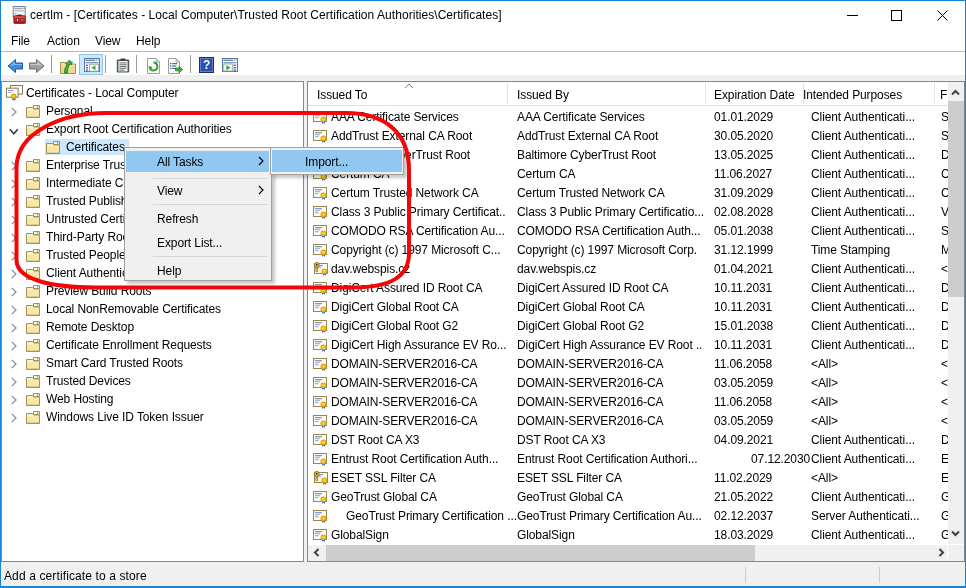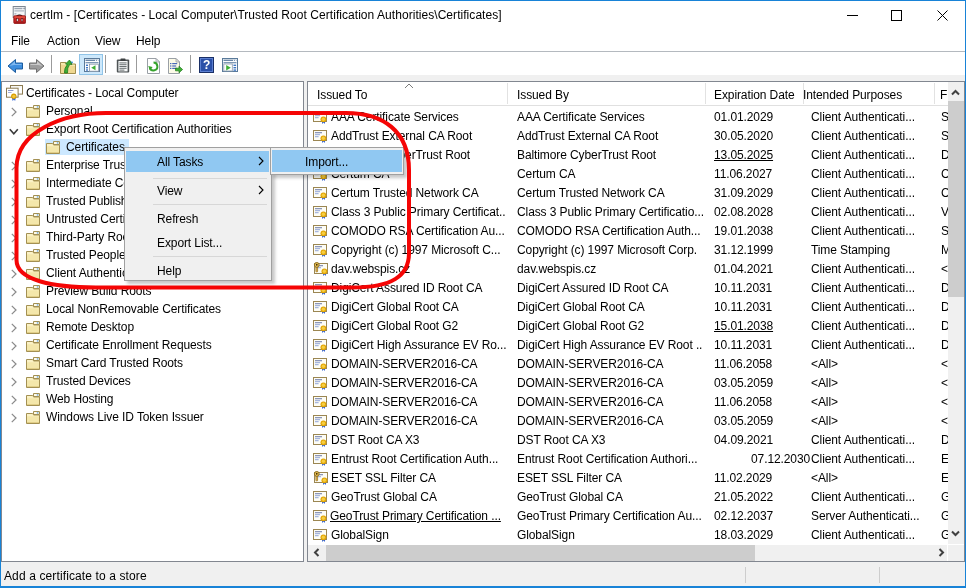--- a/index.html
+++ b/index.html
@@ -409,21 +409,21 @@
 <rect x="0.5" y="1.5" width="13" height="10" fill="#fdfdf6" stroke="#9b8652" stroke-width="1"></rect>
 <rect x="2" y="3" width="7" height="1.3" fill="#8c96b8"></rect>
 <rect x="2" y="5.2" width="5" height="1" fill="#90a4d8"></rect>
 <rect x="2" y="7.2" width="3.6" height="1" fill="#90a4d8"></rect>
 <path d="M8.6 10.5 L9.4 14 L10.6 12.6 L11.8 14 L12.4 10.5 Z" fill="#2f62d9"></path>
 <circle cx="10.4" cy="9.3" r="2.9" fill="#e2a400"></circle>
 <circle cx="10.4" cy="9.3" r="1.7" fill="#f6ce43"></circle>
 </svg></div>
 <div class="lrow" style="left:331px;top:146px;width:175px;">Baltimore CyberTrust Root</div>
 <div class="lrow" style="left:517px;top:146px;width:186px;">Baltimore CyberTrust Root</div>
-<div class="lrow" style="left:714px;top:146px;width:88px;text-decoration:underline;">13.05.2025</div>
+<div class="lrow" style="left:714px;top:146px;width:88px;">13.05.2025</div>
 <div class="lrow" style="left:811px;top:146px;width:124px;">Client Authenticati...</div>
 <div class="lrow" style="left:941px;top:146px;width:10px;">D</div>
 <div class="licon" style="left:313px;top:167px;"><svg width="15" height="15" viewBox="0 0 15 15">
 <rect x="0.5" y="1.5" width="13" height="10" fill="#fdfdf6" stroke="#9b8652" stroke-width="1"></rect>
 <rect x="2" y="3" width="7" height="1.3" fill="#8c96b8"></rect>
 <rect x="2" y="5.2" width="5" height="1" fill="#90a4d8"></rect>
 <rect x="2" y="7.2" width="3.6" height="1" fill="#90a4d8"></rect>
 <path d="M8.6 10.5 L9.4 14 L10.6 12.6 L11.8 14 L12.4 10.5 Z" fill="#2f62d9"></path>
 <circle cx="10.4" cy="9.3" r="2.9" fill="#e2a400"></circle>
 <circle cx="10.4" cy="9.3" r="1.7" fill="#f6ce43"></circle>
@@ -465,21 +465,21 @@
 <rect x="0.5" y="1.5" width="13" height="10" fill="#fdfdf6" stroke="#9b8652" stroke-width="1"></rect>
 <rect x="2" y="3" width="7" height="1.3" fill="#8c96b8"></rect>
 <rect x="2" y="5.2" width="5" height="1" fill="#90a4d8"></rect>
 <rect x="2" y="7.2" width="3.6" height="1" fill="#90a4d8"></rect>
 <path d="M8.6 10.5 L9.4 14 L10.6 12.6 L11.8 14 L12.4 10.5 Z" fill="#2f62d9"></path>
 <circle cx="10.4" cy="9.3" r="2.9" fill="#e2a400"></circle>
 <circle cx="10.4" cy="9.3" r="1.7" fill="#f6ce43"></circle>
 </svg></div>
 <div class="lrow" style="left:331px;top:222px;width:175px;">COMODO RSA Certification Au...</div>
 <div class="lrow" style="left:517px;top:222px;width:186px;">COMODO RSA Certification Auth...</div>
-<div class="lrow" style="left:714px;top:222px;width:88px;">19.01.2038</div>
+<div class="lrow" style="left:714px;top:222px;width:88px;">05.01.2038</div>
 <div class="lrow" style="left:811px;top:222px;width:124px;">Client Authenticati...</div>
 <div class="lrow" style="left:941px;top:222px;width:10px;">S</div>
 <div class="licon" style="left:313px;top:243px;"><svg width="15" height="15" viewBox="0 0 15 15">
 <rect x="0.5" y="1.5" width="13" height="10" fill="#fdfdf6" stroke="#9b8652" stroke-width="1"></rect>
 <rect x="2" y="3" width="7" height="1.3" fill="#8c96b8"></rect>
 <rect x="2" y="5.2" width="5" height="1" fill="#90a4d8"></rect>
 <rect x="2" y="7.2" width="3.6" height="1" fill="#90a4d8"></rect>
 <path d="M8.6 10.5 L9.4 14 L10.6 12.6 L11.8 14 L12.4 10.5 Z" fill="#2f62d9"></path>
 <circle cx="10.4" cy="9.3" r="2.9" fill="#e2a400"></circle>
 <circle cx="10.4" cy="9.3" r="1.7" fill="#f6ce43"></circle>
@@ -537,21 +537,21 @@
 <rect x="0.5" y="1.5" width="13" height="10" fill="#fdfdf6" stroke="#9b8652" stroke-width="1"></rect>
 <rect x="2" y="3" width="7" height="1.3" fill="#8c96b8"></rect>
 <rect x="2" y="5.2" width="5" height="1" fill="#90a4d8"></rect>
 <rect x="2" y="7.2" width="3.6" height="1" fill="#90a4d8"></rect>
 <path d="M8.6 10.5 L9.4 14 L10.6 12.6 L11.8 14 L12.4 10.5 Z" fill="#2f62d9"></path>
 <circle cx="10.4" cy="9.3" r="2.9" fill="#e2a400"></circle>
 <circle cx="10.4" cy="9.3" r="1.7" fill="#f6ce43"></circle>
 </svg></div>
 <div class="lrow" style="left:331px;top:317px;width:175px;">DigiCert Global Root G2</div>
 <div class="lrow" style="left:517px;top:317px;width:186px;">DigiCert Global Root G2</div>
-<div class="lrow" style="left:714px;top:317px;width:88px;text-decoration:underline;">15.01.2038</div>
+<div class="lrow" style="left:714px;top:317px;width:88px;">15.01.2038</div>
 <div class="lrow" style="left:811px;top:317px;width:124px;">Client Authenticati...</div>
 <div class="lrow" style="left:941px;top:317px;width:10px;">D</div>
 <div class="licon" style="left:313px;top:338px;"><svg width="15" height="15" viewBox="0 0 15 15">
 <rect x="0.5" y="1.5" width="13" height="10" fill="#fdfdf6" stroke="#9b8652" stroke-width="1"></rect>
 <rect x="2" y="3" width="7" height="1.3" fill="#8c96b8"></rect>
 <rect x="2" y="5.2" width="5" height="1" fill="#90a4d8"></rect>
 <rect x="2" y="7.2" width="3.6" height="1" fill="#90a4d8"></rect>
 <path d="M8.6 10.5 L9.4 14 L10.6 12.6 L11.8 14 L12.4 10.5 Z" fill="#2f62d9"></path>
 <circle cx="10.4" cy="9.3" r="2.9" fill="#e2a400"></circle>
 <circle cx="10.4" cy="9.3" r="1.7" fill="#f6ce43"></circle>
@@ -677,21 +677,21 @@
 <div class="lrow" style="left:941px;top:488px;width:10px;">G</div>
 <div class="licon" style="left:313px;top:509px;"><svg width="15" height="15" viewBox="0 0 15 15">
 <rect x="0.5" y="1.5" width="13" height="10" fill="#fdfdf6" stroke="#9b8652" stroke-width="1"></rect>
 <rect x="2" y="3" width="7" height="1.3" fill="#8c96b8"></rect>
 <rect x="2" y="5.2" width="5" height="1" fill="#90a4d8"></rect>
 <rect x="2" y="7.2" width="3.6" height="1" fill="#90a4d8"></rect>
 <path d="M8.6 10.5 L9.4 14 L10.6 12.6 L11.8 14 L12.4 10.5 Z" fill="#2f62d9"></path>
 <circle cx="10.4" cy="9.3" r="2.9" fill="#e2a400"></circle>
 <circle cx="10.4" cy="9.3" r="1.7" fill="#f6ce43"></circle>
 </svg></div>
-<div class="lrow" style="left:330px;top:507px;width:175px;text-decoration:underline;">GeoTrust Primary Certification ...</div>
+<div class="lrow" style="left:346px;top:507px;width:175px;">GeoTrust Primary Certification ...</div>
 <div class="lrow" style="left:517px;top:507px;width:186px;">GeoTrust Primary Certification Au...</div>
 <div class="lrow" style="left:714px;top:507px;width:88px;">02.12.2037</div>
 <div class="lrow" style="left:811px;top:507px;width:124px;">Server Authenticati...</div>
 <div class="lrow" style="left:941px;top:507px;width:10px;">G</div>
 <div class="licon" style="left:313px;top:528px;"><svg width="15" height="15" viewBox="0 0 15 15">
 <rect x="0.5" y="1.5" width="13" height="10" fill="#fdfdf6" stroke="#9b8652" stroke-width="1"></rect>
 <rect x="2" y="3" width="7" height="1.3" fill="#8c96b8"></rect>
 <rect x="2" y="5.2" width="5" height="1" fill="#90a4d8"></rect>
 <rect x="2" y="7.2" width="3.6" height="1" fill="#90a4d8"></rect>
 <path d="M8.6 10.5 L9.4 14 L10.6 12.6 L11.8 14 L12.4 10.5 Z" fill="#2f62d9"></path>

